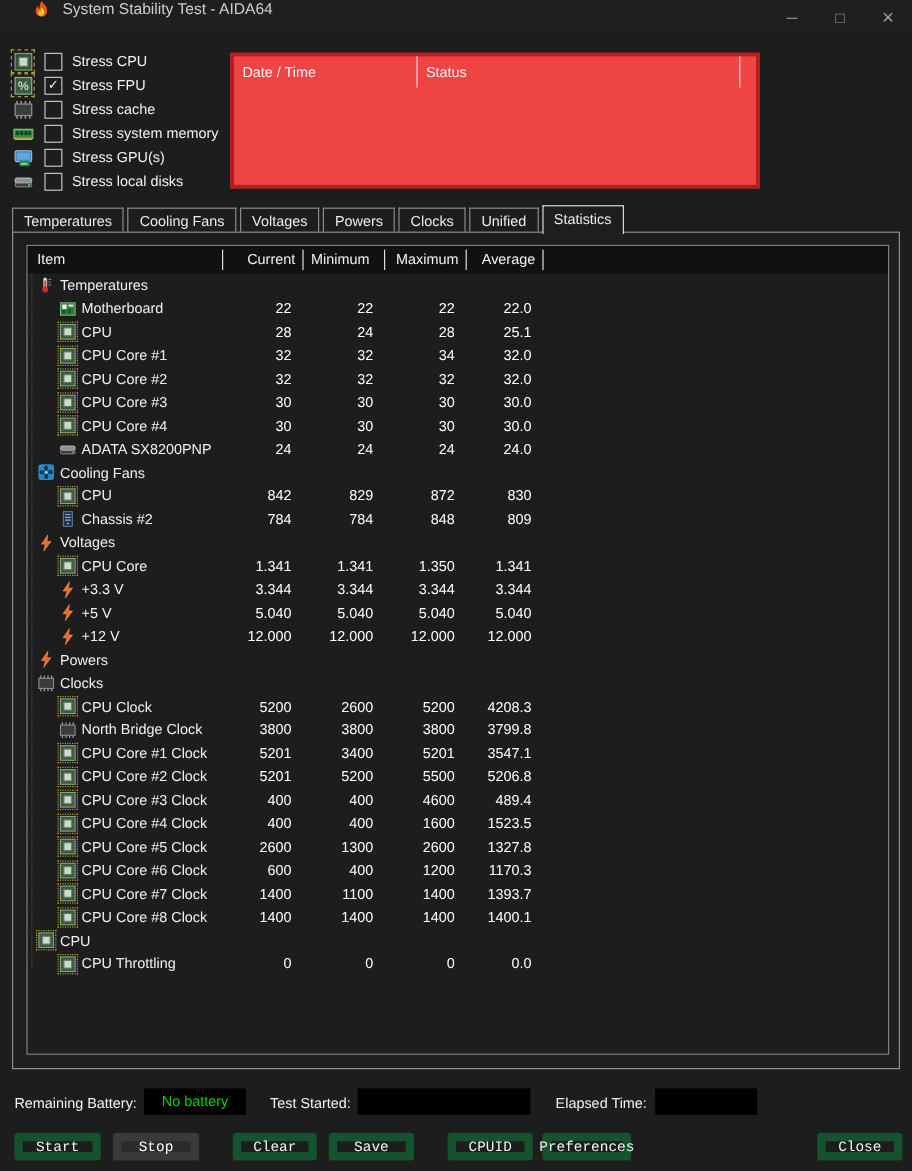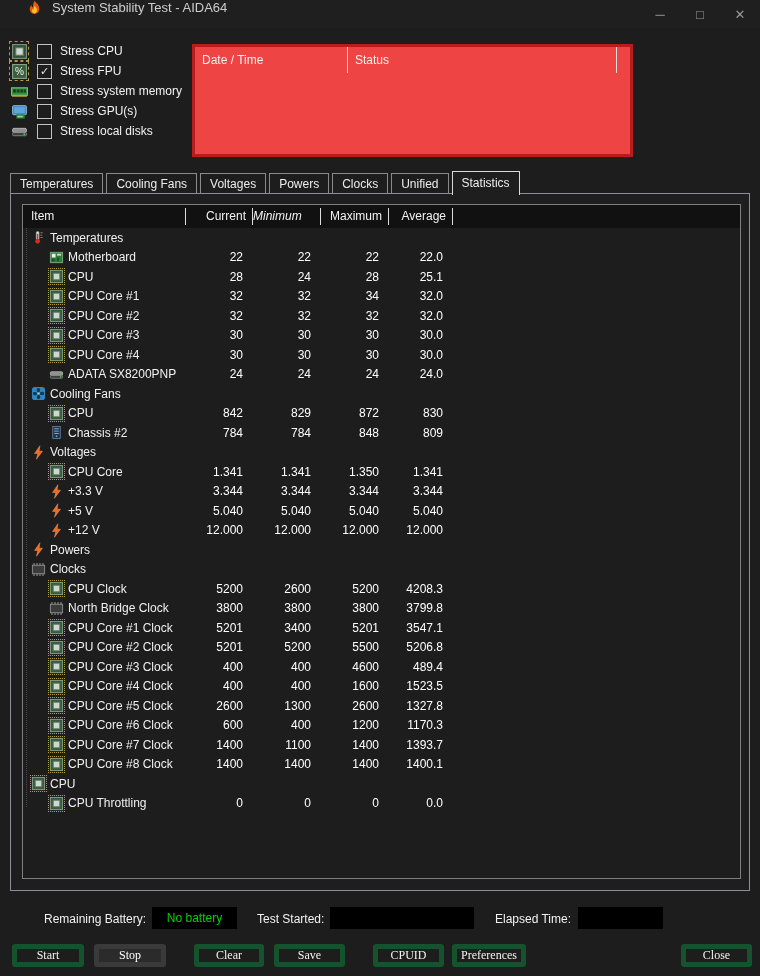--- a/index.html
+++ b/index.html
@@ -44,49 +44,49 @@
   .tab-page{position:absolute;left:10px;top:193px;width:740px;height:698px;
     border:1px solid #8e8e96;background:#1e1e1e;box-sizing:border-box;z-index:1;}
   
   .stats-table{position:absolute;left:11px;top:10px;width:719px;height:675px;
     border:1px solid #7f7f7f;background:#1d1d1d;box-sizing:border-box;overflow:hidden;}
   .tbl-header{display:flex;height:23px;background:#111;color:#f2f2f2;}
   .hcell{box-sizing:border-box;border-right:1px solid #dedede;height:17px;margin-top:3px;
     line-height:17px;}
   .hcell.item{width:163px;padding-left:8px;text-align:left;}
   .hcell.v0{width:67px;text-align:right;padding-right:6px;}
-  .hcell.v1{width:68px;text-align:left;padding-right:6px;font-style:italic;}
+  .hcell.v1{width:68px;text-align:center;padding-right:6px;}
   .hcell.v2{width:68px;text-align:right;padding-right:6px;}
   .hcell.v3{width:64px;text-align:right;padding-right:6px;}
   .tbl-body{position:relative;}
   .tbl-body::before{content:"";position:absolute;left:3px;top:0;bottom:6px;
     border-left:1px dotted #4a4a4a;}
   .trow{display:flex;height:19.5px;align-items:center;}
   .item-cell{width:163px;box-sizing:border-box;display:flex;align-items:center;overflow:visible;white-space:nowrap;}
   .trow.group .item-cell{padding-left:8px;}
   .trow.item .item-cell{padding-left:26px;}
   .tree-icon{width:15px;height:15px;flex:0 0 auto;margin-right:4px;display:flex;
     align-items:center;justify-content:center;}
   .tree-icon.dotted{outline:1px dotted #b39b3d;}
   .vcell{box-sizing:border-box;text-align:right;padding-right:10px;color:#fff;}
   .vcell.v0{width:67px;}.vcell.v1{width:68px;}.vcell.v2{width:68px;}.vcell.v3{width:64px;}
   
-  .statusbar{position:absolute;left:0;top:905px;width:692px;height:28px;margin-left:32px;}
+  .statusbar{position:absolute;left:0;top:905px;width:692px;height:28px;}
   .sb-label{position:absolute;top:7px;color:#f2f2f2;}
   .sb-box{position:absolute;top:2px;height:22px;background:#000;box-sizing:border-box;text-align:right;}
   .sb-box.battery{left:120px;width:85px;color:#00d400;display:flex;align-items:center;justify-content:center;}
   .sb-box.started{left:298px;width:144px;}
   .sb-box.elapsed{left:546px;width:85px;}
   .lbl-battery{left:12px;}
   .lbl-started{left:225px;}
   .lbl-elapsed{left:463px;}
   
   .btnbar{position:absolute;left:0;top:944px;width:760px;height:24px;}
-  .ui-btn{position:absolute;top:0;height:23px;border:5px solid #14532d;border-radius:3px;
-    background:#1d1d1d;color:#f2f2f2;font-size:12px;font-family:Liberation Serif, serif;
+  .ui-btn{position:absolute;top:0;height:23px;border:7px solid #14532d;border-radius:3px;
+    background:#1d1d1d;color:#f2f2f2;font-size:12px;font-family:Liberation Mono, monospace;
     display:flex;align-items:center;justify-content:center;box-sizing:border-box;cursor:default;}
   .ui-btn.disabled{background:#2b2b2b;color:#ffffff;border-color:#3a3a3a;}
   .b-start{left:12px;width:72px;}
   .b-stop{left:94px;width:72px;}
   .b-clear{left:194px;width:70px;}
   .b-save{left:274px;width:71px;}
   .b-cpuid{left:373px;width:71px;}
   .b-preferences{left:452px;width:74px;}
   .b-close{left:681px;width:71px;}
 </style>
@@ -121,20 +121,35 @@
     </div>
     <div class="stress-row">
       <span class="dev-icon dotted">
         <svg viewBox="0 0 16 16" width="17" height="17">
           <rect x="1.5" y="1.5" width="13" height="13" fill="#3c5c40" stroke="#8aa88a"></rect>
           <text x="8" y="11.5" font-size="9.5" font-family="Liberation Sans, sans-serif" fill="#eef4ee" text-anchor="middle">%</text>
         </svg>
       </span>
       <span class="cbx">✓</span>
       <span class="lbl">Stress FPU</span>
+    </div>
+    <div class="stress-row">
+      <span class="dev-icon">
+        <svg viewBox="0 0 16 16" width="17" height="17">
+          <g stroke="#9a9a9a" stroke-width="1.2">
+            <line x1="3" y1="1" x2="3" y2="15"></line>
+            <line x1="6.3" y1="1" x2="6.3" y2="15"></line>
+            <line x1="9.6" y1="1" x2="9.6" y2="15"></line>
+            <line x1="13" y1="1" x2="13" y2="15"></line>
+          </g>
+          <rect x="1.5" y="3.5" width="13" height="9" fill="#3b3b3b" stroke="#8b8b8b"></rect>
+        </svg>
+      </span>
+      <span class="cbx"></span>
+      <span class="lbl">Stress cache</span>
     </div>
     <div class="stress-row">
       <span class="dev-icon">
         <svg viewBox="0 0 16 16" width="17" height="17">
           <rect x="0.5" y="4.5" width="15" height="7" fill="#2f8f3c" stroke="#7dba7d"></rect>
           <rect x="2" y="6" width="2.6" height="3" fill="#14421a"></rect>
           <rect x="5.4" y="6" width="2.6" height="3" fill="#14421a"></rect>
           <rect x="8.8" y="6" width="2.6" height="3" fill="#14421a"></rect>
           <rect x="12" y="6" width="2" height="3" fill="#14421a"></rect>
           <rect x="1" y="11.5" width="14" height="1.4" fill="#caa53c"></rect>

